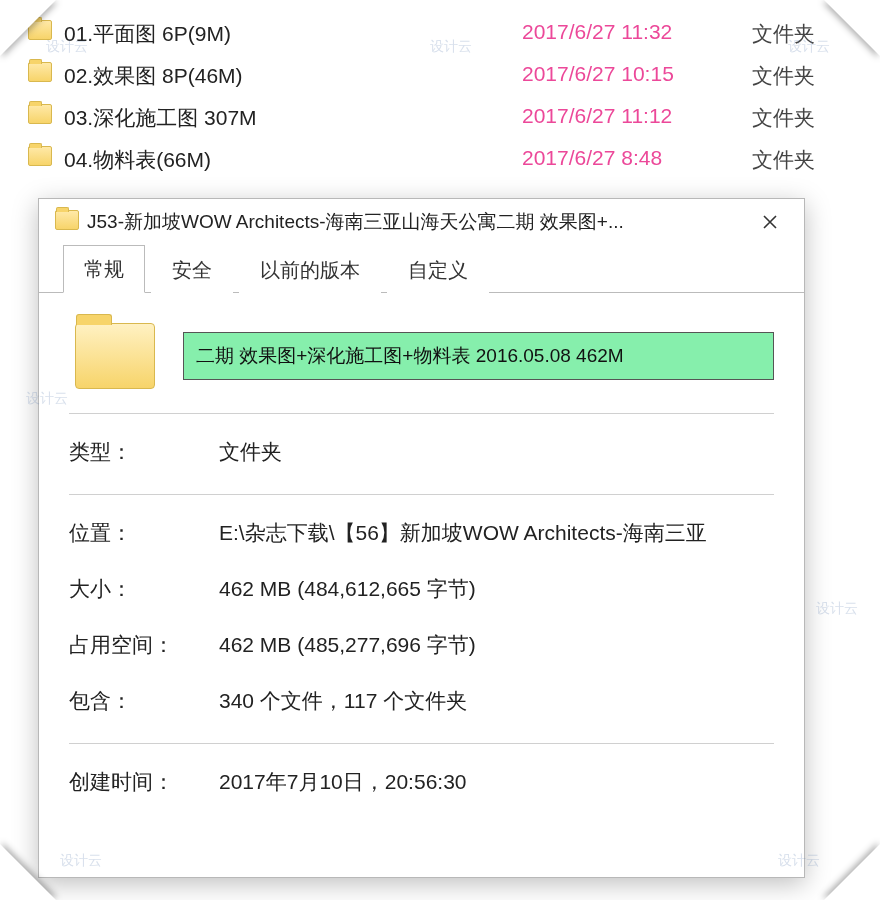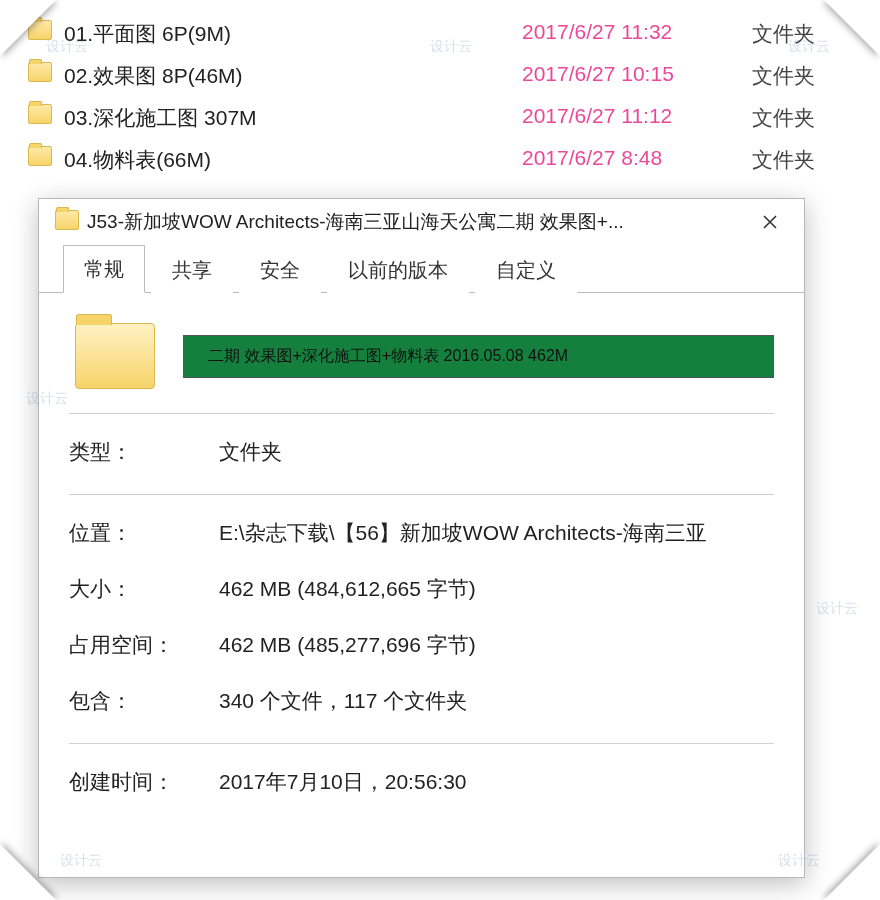--- a/index.html
+++ b/index.html
@@ -118,24 +118,24 @@
     position:absolute; top:-10px; left:0;
     width: 34px; height: 10px;
     background:#f7d46a;
     border:1px solid #d9b84e;
     border-bottom:none;
     border-radius:3px 3px 0 0;
   }
   .name-box {
     flex:1;
     border: 1px solid #555;
-    padding: 10px 24px;
-    font-size: 16px;
+    padding: 10px 12px;
+    font-size: 19px;
     color:#111;
-    background:#15803d;
+    background:#86efac;
   }
   .divider {
     border-top: 1px solid #d0d0d0;
     margin: 14px 0 24px;
   }
   .prop-row {
     display:flex;
     font-size: 21px;
     color:#222;
     margin-bottom: 28px;
@@ -196,21 +196,20 @@
     <span class="ttext">J53-新加坡WOW Architects-海南三亚山海天公寓二期 效果图+...</span>
     <span class="close-btn">
       <svg width="14" height="14" viewBox="0 0 14 14">
           <path d="M1 1 L13 13 M13 1 L1 13" stroke="currentColor" stroke-width="1.6"></path>
         </svg>
     </span>
   </div>
 
   <div class="tabs">
     <div class="tab active">常规</div>
-    <div class="tab">共享</div>
     <div class="tab">安全</div>
     <div class="tab">以前的版本</div>
     <div class="tab">自定义</div>
   </div>
 
   <div class="body">
     <div class="header-row">
       <div class="big-folder"></div>
       <div class="name-box">二期 效果图+深化施工图+物料表 2016.05.08 462M</div>
     </div>

